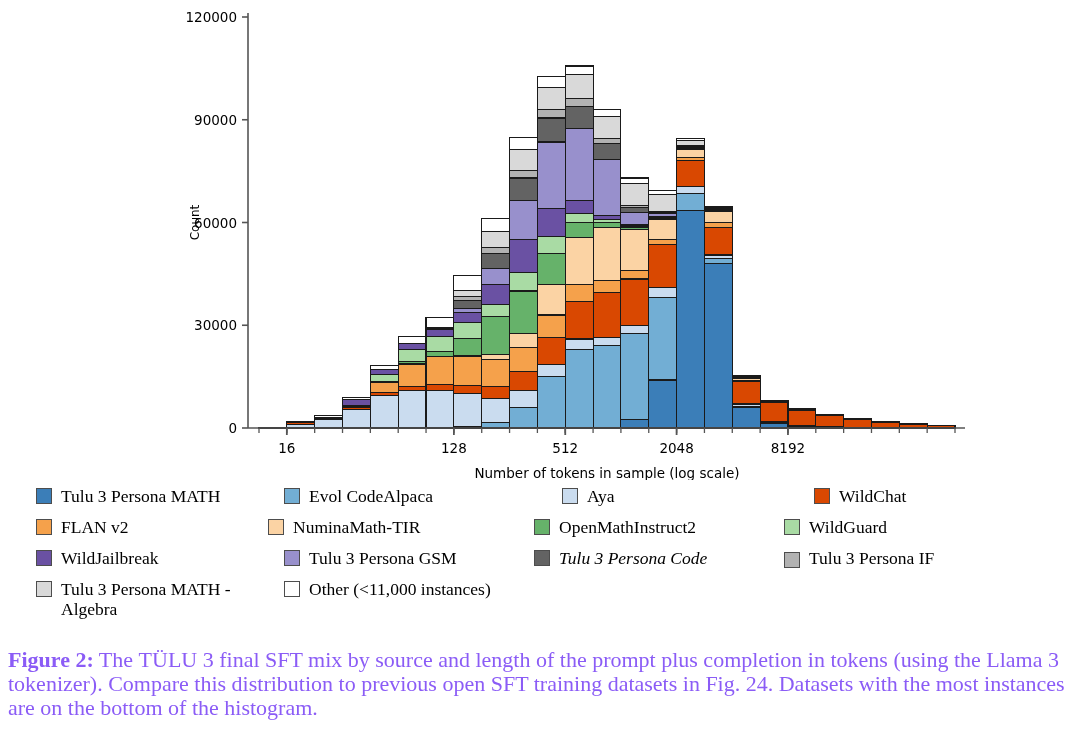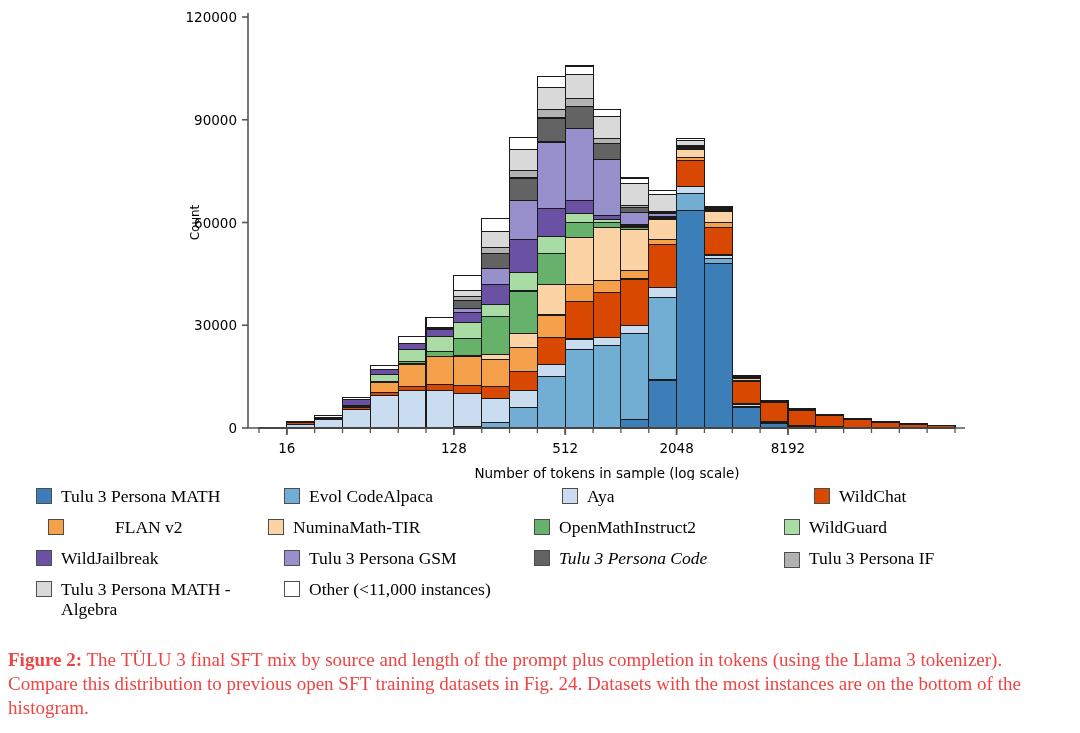--- a/index.html
+++ b/index.html
@@ -34,21 +34,21 @@
   }
   .lg-label{
     margin-left:9px;font-family:"Liberation Serif", serif;
     font-size:17.5px;line-height:20px;color:#000;white-space:pre-line;
   }
 
   
   .caption{
     position:absolute;left:8px;top:648px;width:1064px;
     font-family:"Liberation Serif", serif;
-    font-size:19px;line-height:24px;text-align:left;color:#ef4444;
+    font-size:22px;line-height:24px;text-align:left;color:#8b5cf6;
   }
   .caption .sc{font-variant:small-caps;}
 </style>
 </head>
 <body>
 
 <div id="figure">
 
   <div class="plot-wrap">
     <svg id="plot" width="1080" height="480">
@@ -370,21 +370,21 @@
           <span class="lg-label">Evol CodeAlpaca</span>
         </div>
         <div class="lg-item" style="left: 526px; top: 0px;">
           <span class="swatch" style="background: rgb(202, 220, 239);"></span>
           <span class="lg-label">Aya</span>
         </div>
         <div class="lg-item" style="left: 748px; top: 0px; padding-left: 30px;">
           <span class="swatch" style="background: rgb(217, 72, 1);"></span>
           <span class="lg-label">WildChat</span>
         </div>
-        <div class="lg-item" style="left: 12px; top: 31px; gap: 42px;">
+        <div class="lg-item" style="left: 0px; top: 31px;">
           <span class="swatch" style="background: rgb(245, 161, 75);"></span>
           <span class="lg-label">FLAN v2</span>
         </div>
         <div class="lg-item" style="left: 232px; top: 31px;">
           <span class="swatch" style="background: rgb(251, 211, 164);"></span>
           <span class="lg-label">NuminaMath-TIR</span>
         </div>
         <div class="lg-item" style="left: 498px; top: 31px;">
           <span class="swatch" style="background: rgb(102, 178, 106);"></span>
           <span class="lg-label">OpenMathInstruct2</span>

